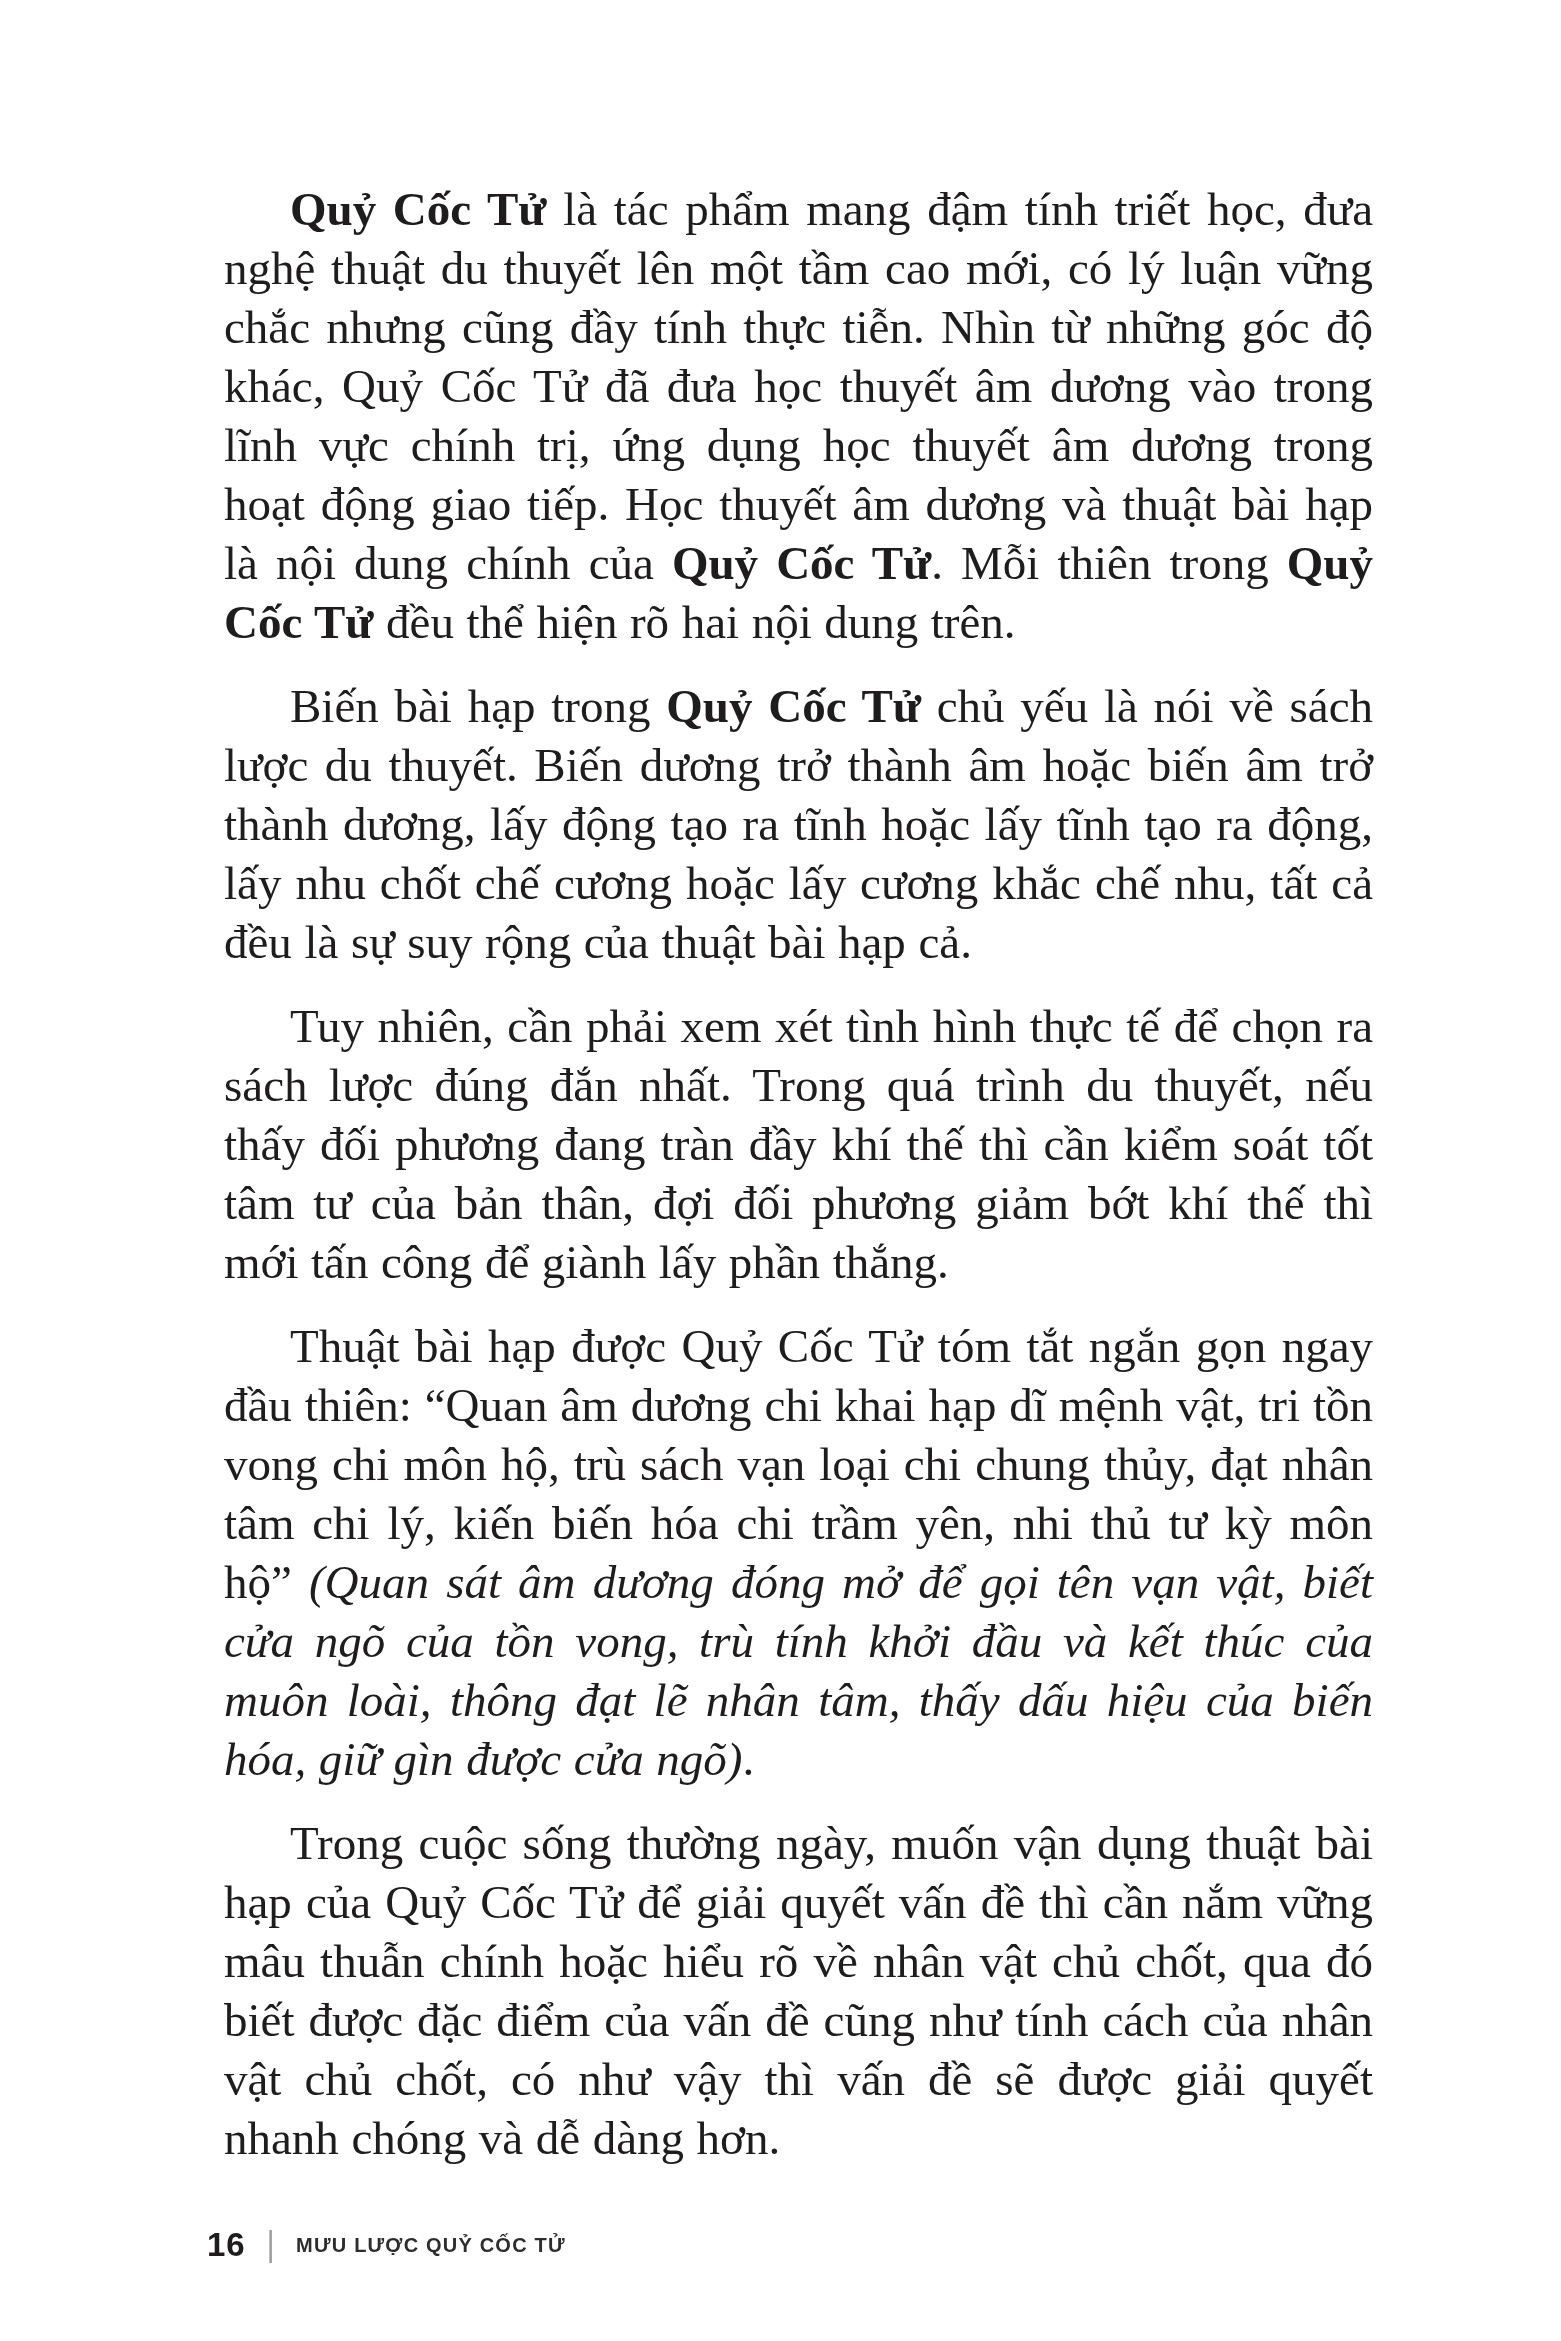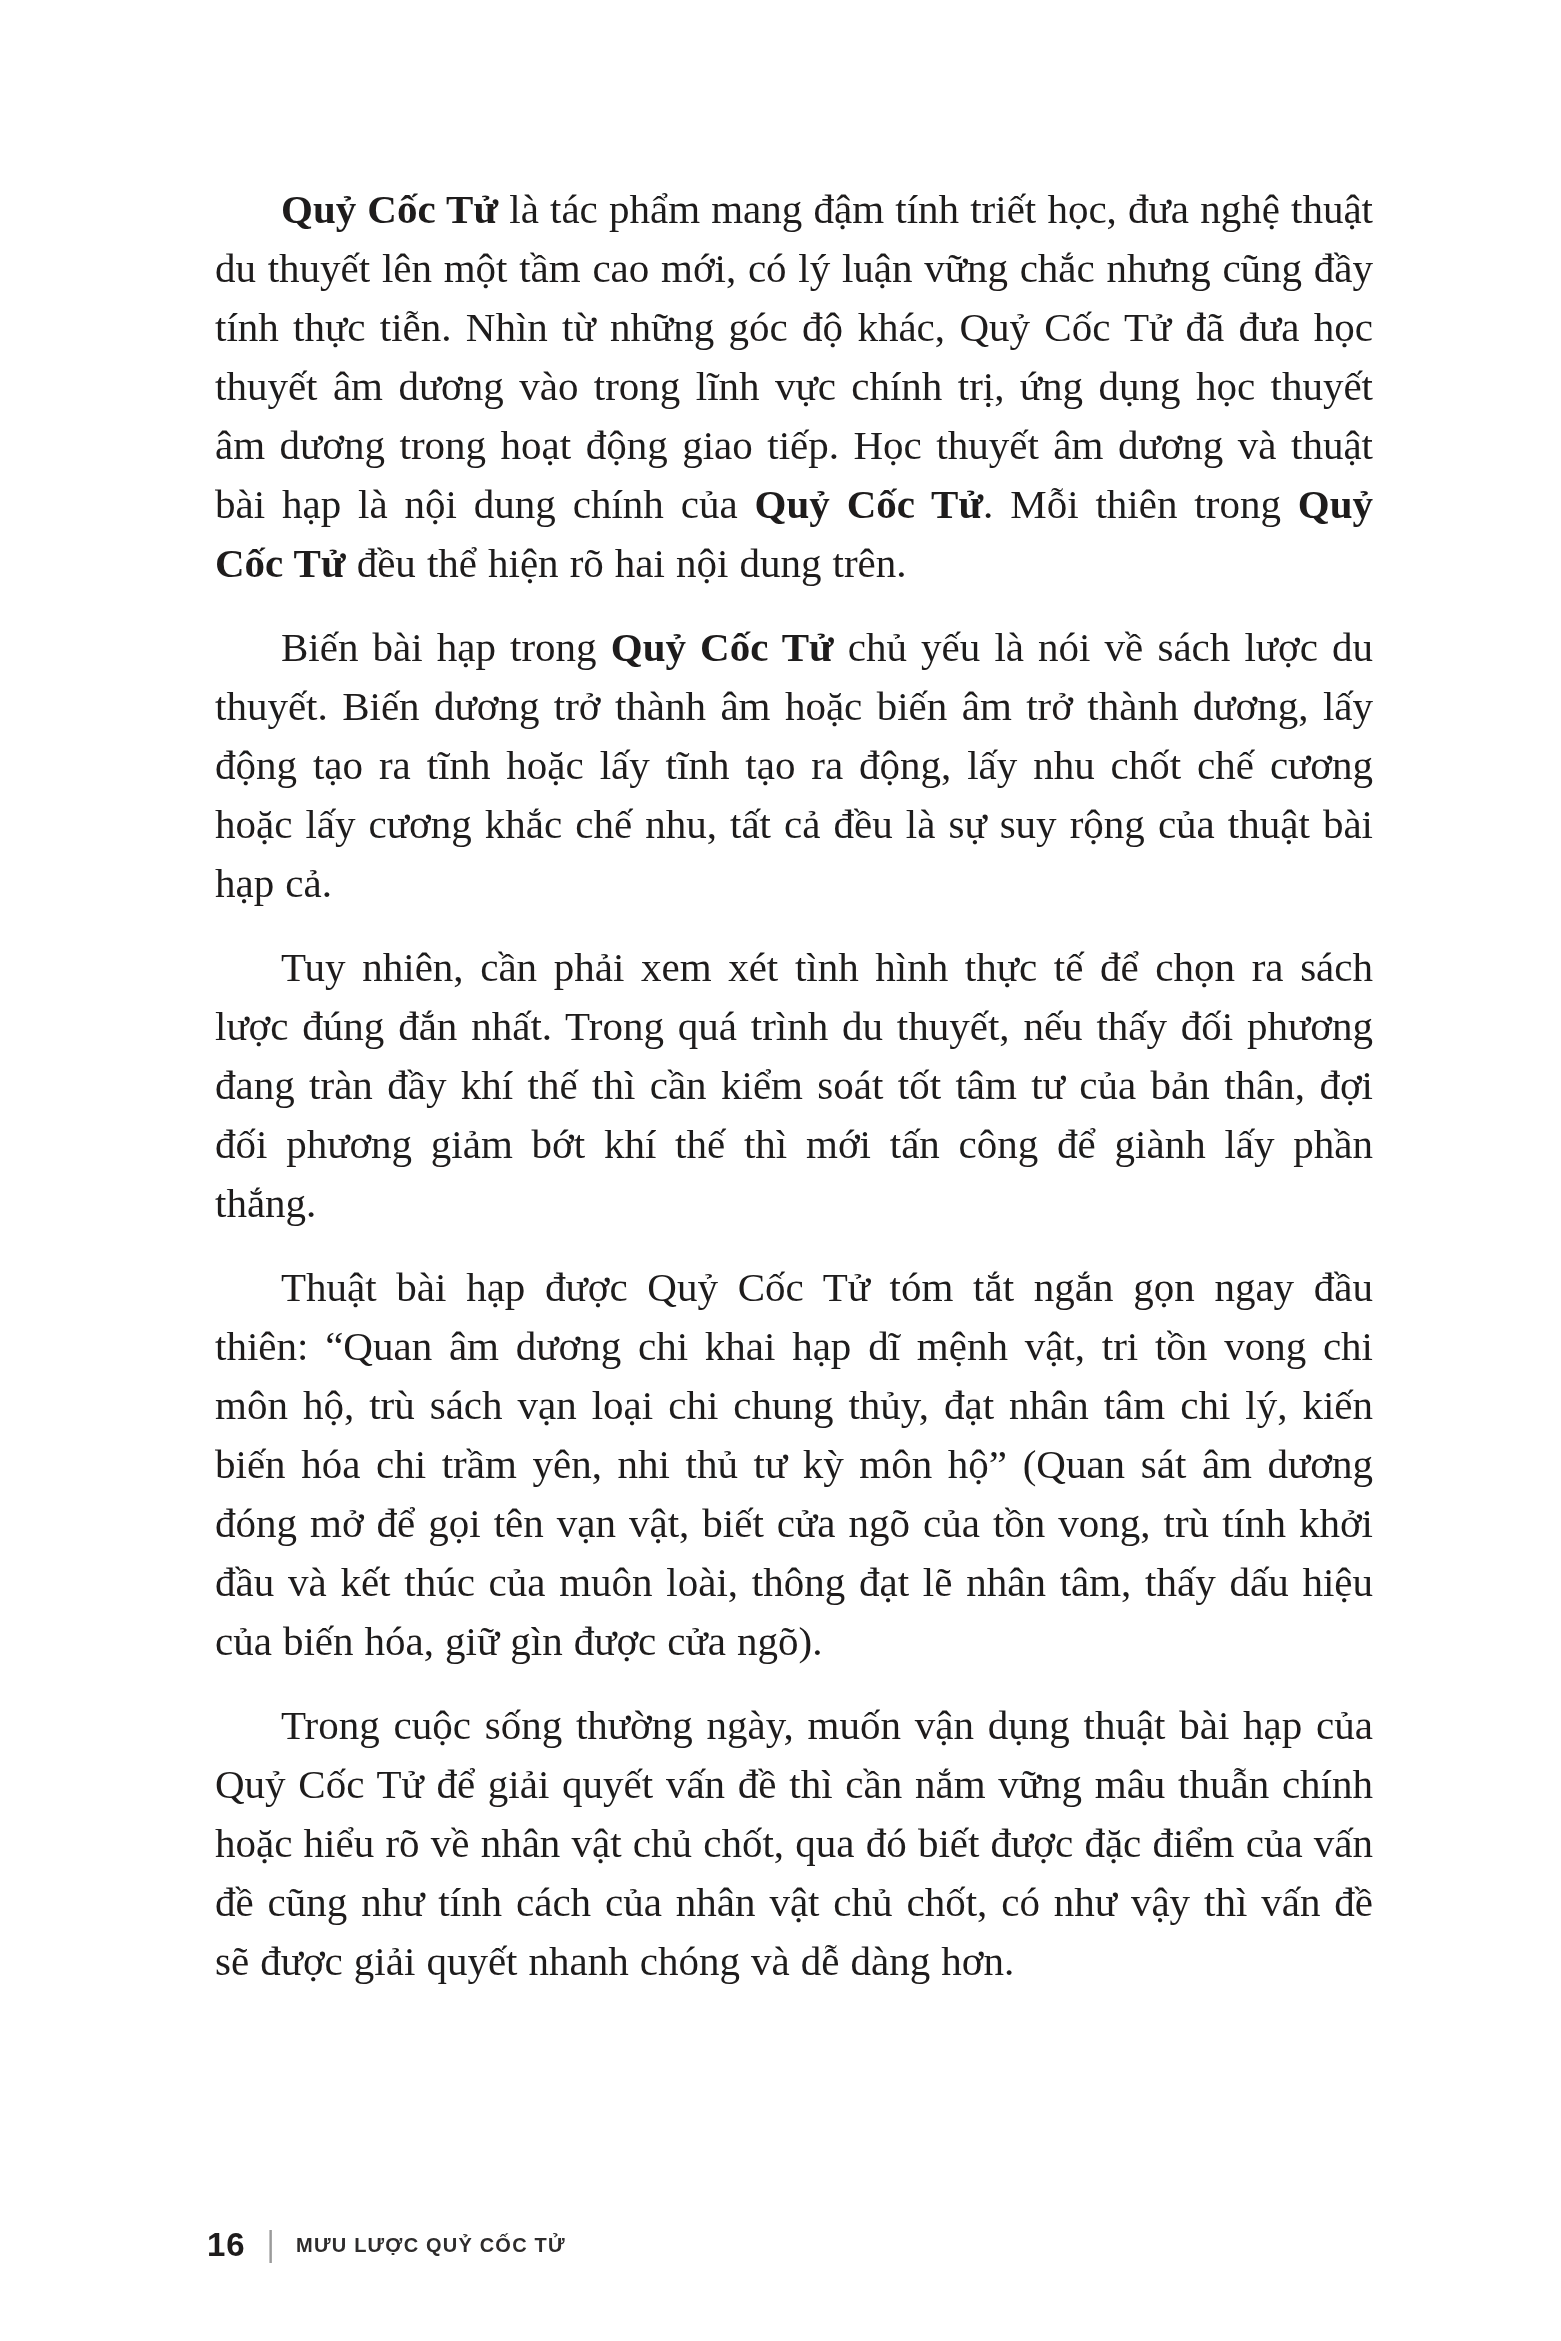--- a/index.html
+++ b/index.html
@@ -20,31 +20,32 @@
     inset: 0;
     background: #ffffff;
   }
   .text-block {
     position: absolute;
     left: 207px;
     right: 188px;
     top: 180px;
   }
   .para {
-    margin: 0 0 25px 8px;
-    font-size: 41px;
+    margin: 0 0 25px 17px;
+    font-size: 47px;
     line-height: 59px;
     text-align: justify;
     text-indent: 66px;
     word-spacing: 0.8px;
   }
   .para .bold {
     font-weight: 700;
   }
   .para .italic {
+    font-style: italic;
   }
   .footer {
     position: absolute;
     left: 207px;
     bottom: 78px;
     display: flex;
     align-items: center;
     font-family: "Liberation Sans", "DejaVu Sans", sans-serif;
   }
   .footer .page-number {

